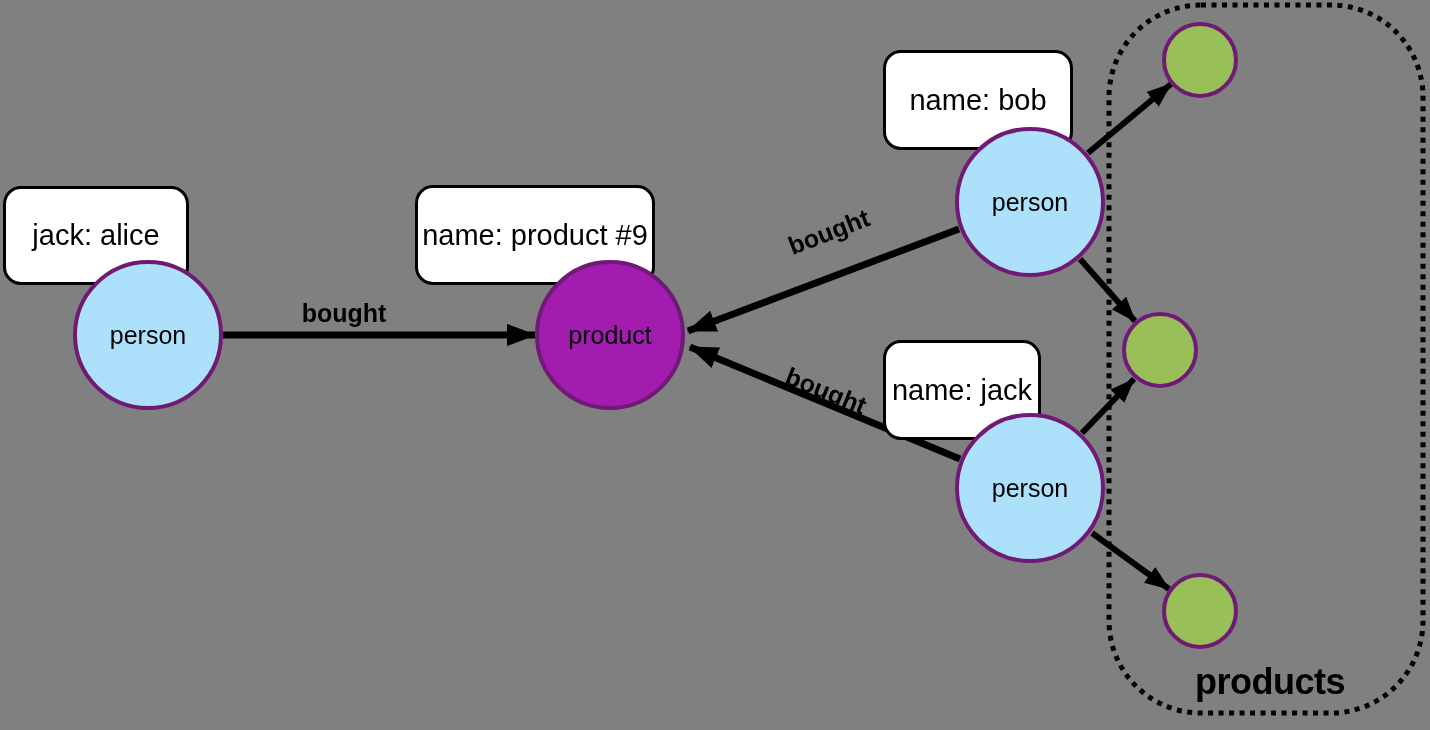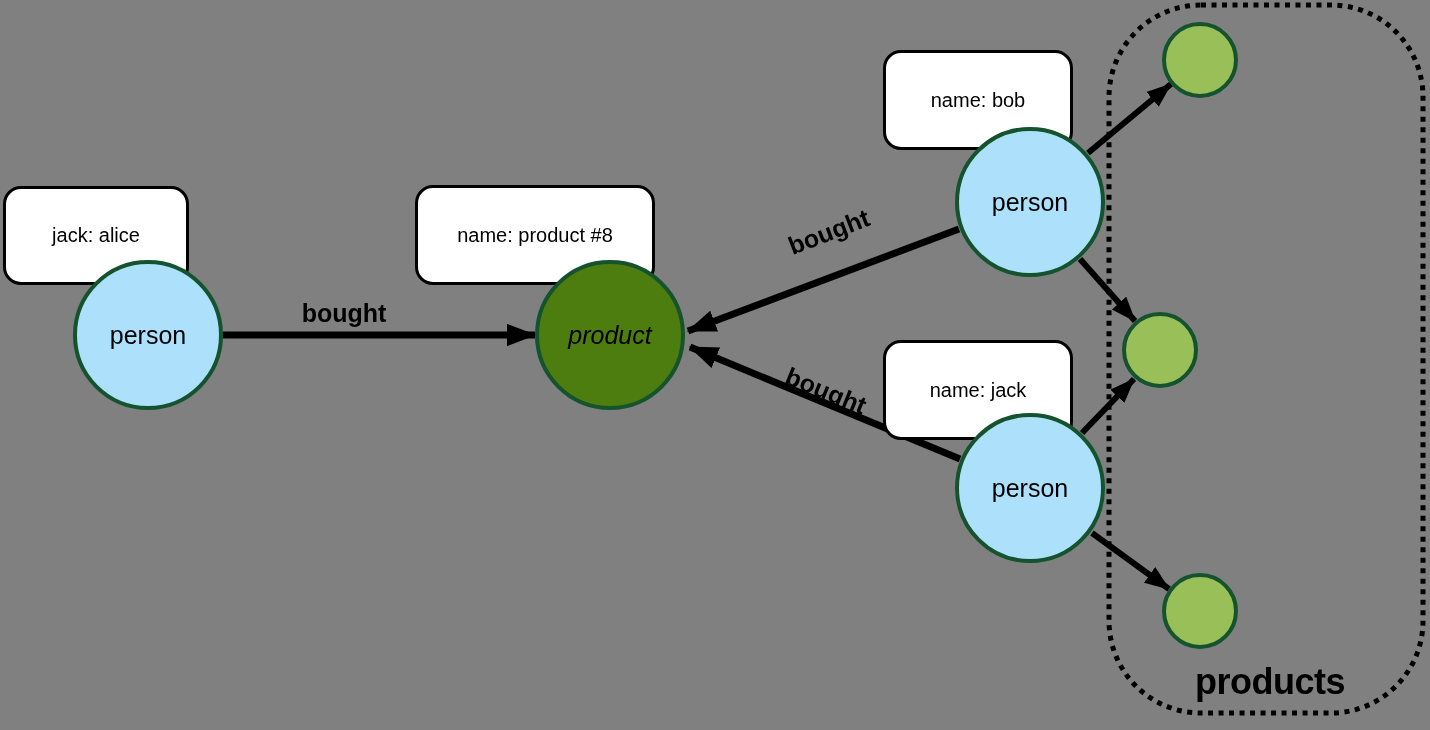--- a/index.html
+++ b/index.html
@@ -21,37 +21,37 @@
   }
   .prop-box {
     position: absolute;
     box-sizing: border-box;
     background: #ffffff;
     border: 3px solid #000000;
     border-radius: 18px;
     display: flex;
     align-items: center;
     justify-content: center;
-    font-size: 20px;
+    font-size: 29px;
     color: #000000;
     white-space: nowrap;
   }
   .node {
     position: absolute;
     box-sizing: border-box;
-    border: 4px solid #14532d;
+    border: 4px solid #701a75;
     border-radius: 50%;
     display: flex;
     align-items: center;
     justify-content: center;
     font-size: 25px;
     color: #000000;
   }
   .person-node { width: 150px; height: 150px; background: #ace0fb; }
-  .product-node { width: 150px; height: 150px; background: #4d7c0f; font-style: italic; }
+  .product-node { width: 150px; height: 150px; background: #a21caf; }
   .small-node  { width: 76px;  height: 76px;  background: #99bf58; }
   .edge-label {
     position: absolute;
     font-size: 25px;
     font-weight: bold;
     color: #000000;
     white-space: nowrap;
   }
   .group-label {
     position: absolute;
@@ -86,26 +86,26 @@
     <line x1="1088" y1="153" x2="1171" y2="84" stroke="#000000" stroke-width="6" marker-end="url(#arrow)"></line>
     <line x1="1080" y1="259" x2="1135" y2="321" stroke="#000000" stroke-width="6" marker-end="url(#arrow)"></line>
     <line x1="1082" y1="433" x2="1134" y2="379" stroke="#000000" stroke-width="6" marker-end="url(#arrow)"></line>
     <line x1="1092" y1="533" x2="1169" y2="589" stroke="#000000" stroke-width="6" marker-end="url(#arrow)"></line>
   </svg>
 
   <div class="prop-box" style="left:3px; top:186px; width:186px; height:99px;">
     <span>jack: alice</span>
   </div>
   <div class="prop-box" style="left:415px; top:185px; width:240px; height:100px;">
-    <span>name: product #8</span>
+    <span>name: product #9</span>
   </div>
   <div class="prop-box" style="left:883px; top:50px; width:190px; height:100px;">
     <span>name: bob</span>
   </div>
-  <div class="prop-box" style="left:883px; top:340px; width:190px; height:100px;align-items:center;">
+  <div class="prop-box" style="left:883px; top:340px; width:158px; height:100px;align-items:center;">
     <span>name: jack</span>
   </div>
 
   <div class="node person-node" style="left:73px; top:260px;">
     <span>person</span>
   </div>
   <div class="node product-node" style="left:535px; top:260px;">
     <span>product</span>
   </div>
   <div class="node person-node" style="left:955px; top:127px;">

